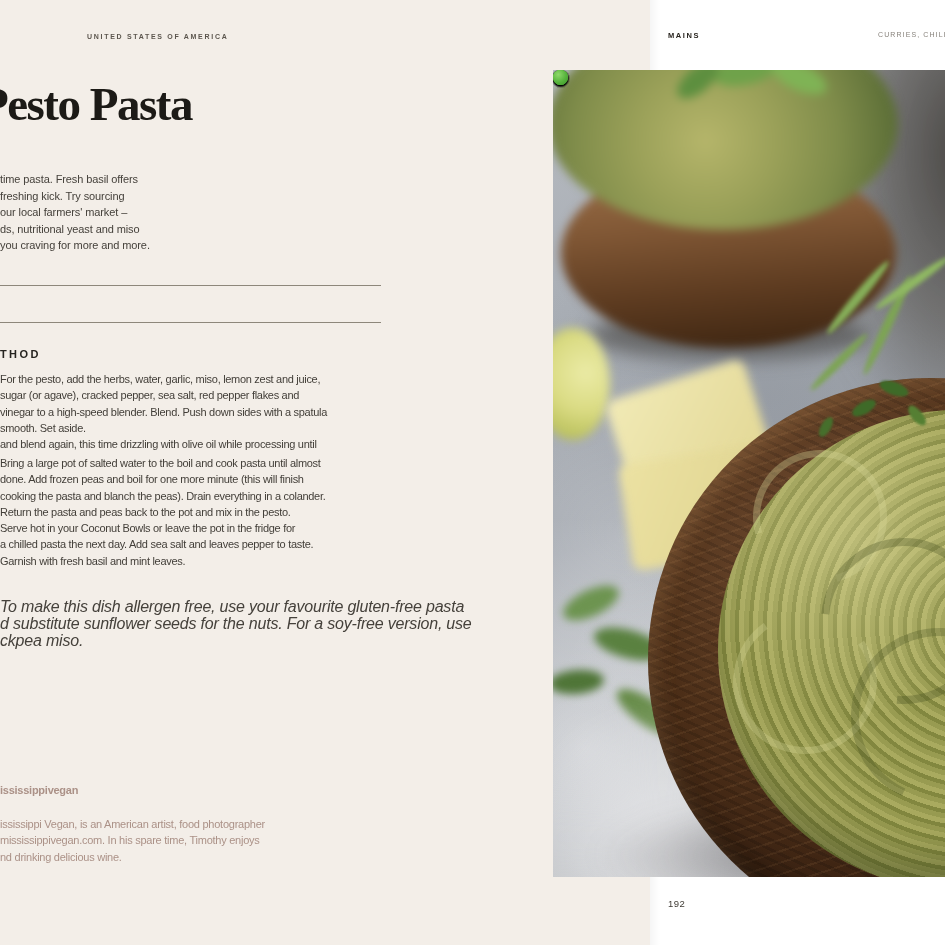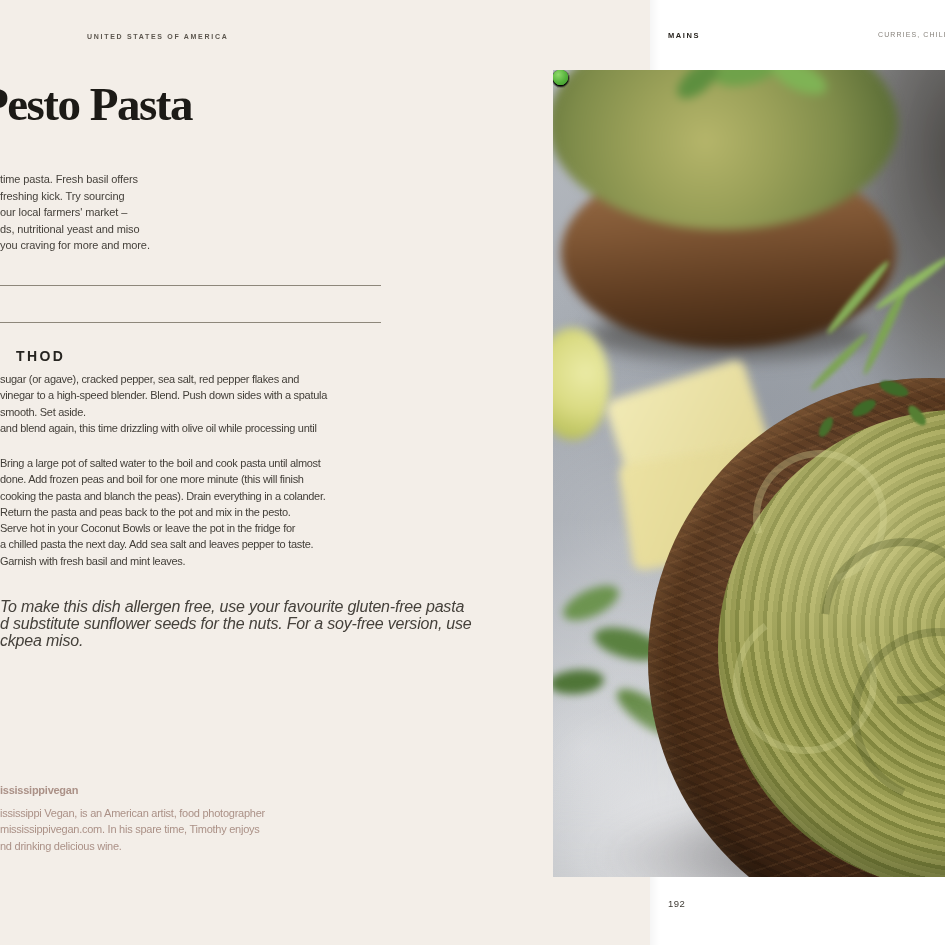--- a/index.html
+++ b/index.html
@@ -7,27 +7,27 @@
   .canvas{position:relative;width:945px;height:945px;overflow:hidden;background:#ffffff;}
 
   
   .left-page{position:absolute;left:0;top:0;width:650px;height:945px;background:#f3eee8;}
   .eyebrow{position:absolute;left:87px;top:33px;font-size:7px;font-weight:600;letter-spacing:1.7px;color:#5c564e;}
   .title{position:absolute;left:-20px;top:81px;font-family:"Liberation Serif",serif;font-weight:bold;font-size:47px;line-height:1;letter-spacing:-1.5px;color:#1c1a16;white-space:nowrap;}
   .intro{position:absolute;left:0;top:171px;font-size:11px;font-weight:500;letter-spacing:-0.1px;line-height:16.5px;color:#45413b;}
   .rule{position:absolute;left:0;height:1px;width:381px;background:#8d877b;}
   .rule.r1{top:285px;}
   .rule.r2{top:322px;}
-  .method-label{position:absolute;left:0;top:348px;font-size:14px;font-weight:bold;letter-spacing:2.4px;color:#262420;padding-left:16px;}
+  .method-label{position:absolute;left:0;top:348px;font-size:11px;font-weight:bold;letter-spacing:2.4px;color:#262420;}
   .steps{position:absolute;left:0;font-size:11px;font-weight:500;letter-spacing:-0.3px;line-height:16.3px;color:#423e38;white-space:nowrap;}
   .steps.s1{top:371px;}
   .steps.s2{top:455px;}
   .note{position:absolute;left:0;top:598px;font-size:16px;font-style:italic;font-weight:500;letter-spacing:-0.2px;line-height:17px;color:#45413b;white-space:nowrap;}
   .bio{position:absolute;left:0;top:782px;font-size:11px;letter-spacing:-0.25px;line-height:16.6px;color:#ab9187;white-space:nowrap;}
-  .bio .handle{font-weight:bold;margin-bottom:6px;}
+  .bio .handle{font-weight:bold;margin-bottom:17px;}
 
   
   .right-page{position:absolute;left:650px;top:0;width:295px;height:945px;background:#ffffff;}
   .right-page::before{content:"";position:absolute;left:0;top:0;width:10px;height:945px;background:linear-gradient(90deg,rgba(0,0,0,0.04),transparent);}
   .section-label{position:absolute;left:18px;top:31px;font-size:7.5px;font-weight:bold;letter-spacing:1.6px;color:#29251f;}
   .section-context{position:absolute;left:228px;top:31px;font-size:7px;font-weight:500;letter-spacing:1.1px;color:#87827b;white-space:nowrap;}
   .page-number{position:absolute;left:18px;top:898px;font-size:9.5px;font-weight:500;letter-spacing:0.5px;color:#3e3a33;}
 
   
   .photo{position:absolute;left:553px;top:70px;width:392px;height:807px;overflow:hidden;background:linear-gradient(162deg,#b7bbc1 0%,#a9aeb5 26%,#9da2aa 52%,#afb3b8 76%,#c1c3c5 100%);}
@@ -125,20 +125,21 @@
       <div>ds, nutritional yeast and miso</div>
       <div>you craving for more and more.</div>
     </div>
 
     <div class="rule r1"></div>
     <div class="rule r2"></div>
 
     <div class="method-label">THOD</div>
 
     <div class="steps s1">
+      <div>For the pesto, add the herbs, water, garlic, miso, lemon zest and juice,</div>
       <div>sugar (or agave), cracked pepper, sea salt, red pepper flakes and</div>
       <div>vinegar to a high-speed blender. Blend. Push down sides with a spatula</div>
       <div>smooth. Set aside.</div>
       <div>and blend again, this time drizzling with olive oil while processing until</div>
     </div>
 
     <div class="steps s2">
       <div>Bring a large pot of salted water to the boil and cook pasta until almost</div>
       <div>done. Add frozen peas and boil for one more minute (this will finish</div>
       <div>cooking the pasta and blanch the peas). Drain everything in a colander.</div>

